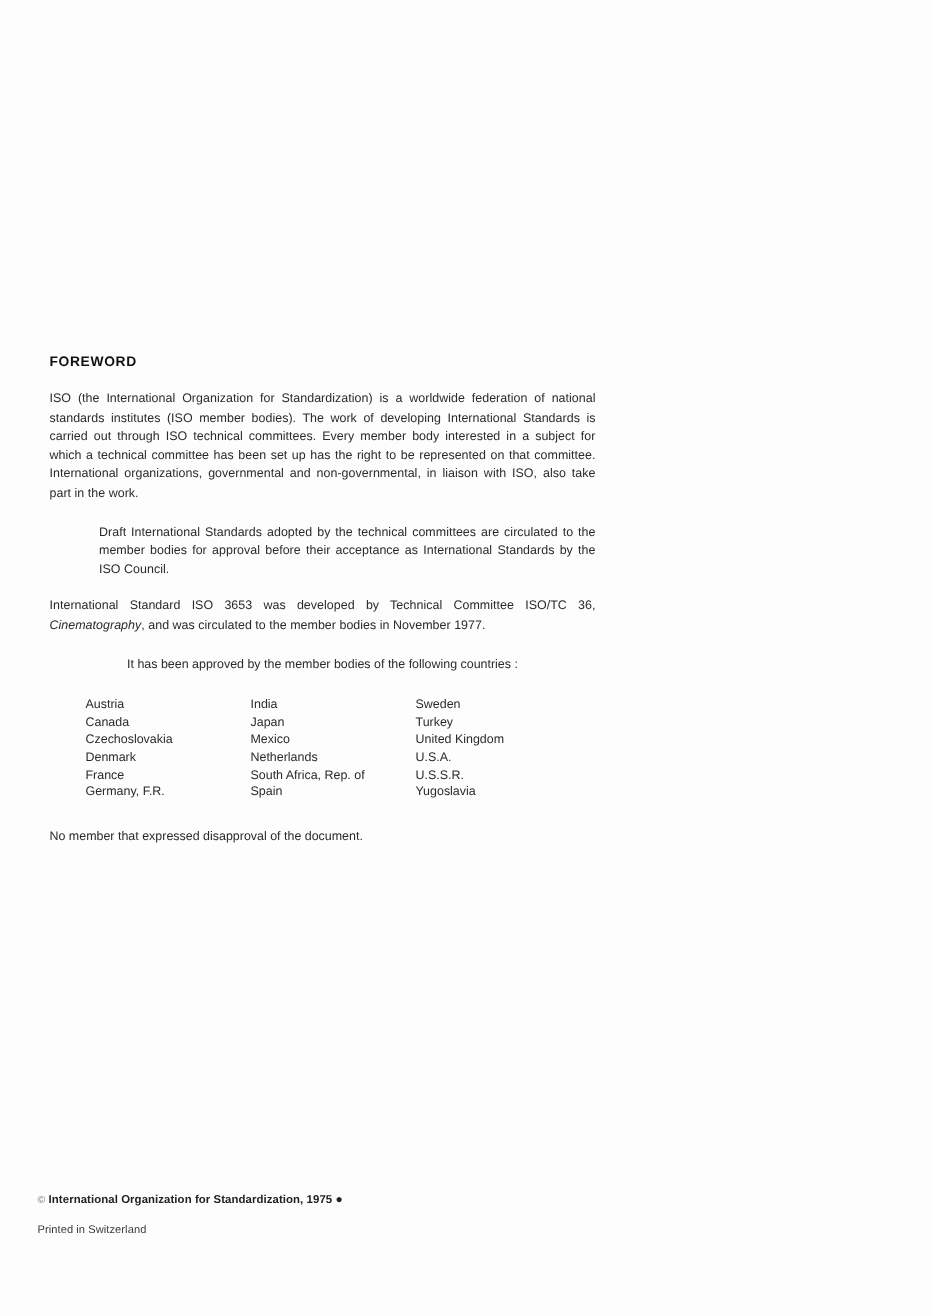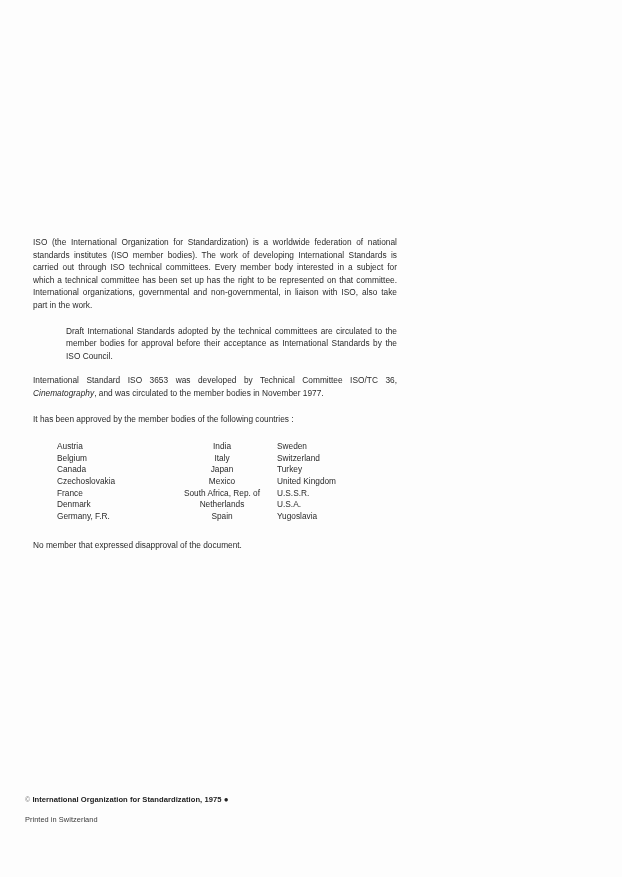--- a/index.html
+++ b/index.html
@@ -49,36 +49,37 @@
     margin-left: 33px;
   }
   .para em {
     font-style: italic;
   }
   .para-approved {
     font-size: 8.3px;
     line-height: 12.6px;
     color: #2a2a2a;
     margin: 0 0 11px 0;
+    text-align: center;
   }
   .country-table {
     margin: 16px 0 0 24px;
     border-collapse: collapse;
     width: 305px;
   }
   .country-table td {
     font-size: 8.3px;
     line-height: 11.6px;
     color: #2a2a2a;
     padding: 0;
     vertical-align: top;
     white-space: nowrap;
   }
   .col-1 { width: 110px; }
-  .col-2 { width: 110px; text-align: center; }
+  .col-2 { width: 110px; }
   .col-3 { width: 85px; }
   .para-final {
     font-size: 8.3px;
     line-height: 12.6px;
     color: #2a2a2a;
     margin: 17px 0 0 0;
   }
   .footer-copyright {
     position: absolute;
     left: 25px;
@@ -107,60 +108,56 @@
     letter-spacing: 0.05px;
   }
 </style>
 </head>
 <body>
 
 <div class="page">
 
   <div class="content">
 
+    <h1 class="foreword-title">FOREWORD</h1>
 
     <p class="para">ISO (the International Organization for Standardization) is a worldwide federation of national standards institutes (ISO member bodies). The work of developing International Standards is carried out through ISO technical committees. Every member body interested in a subject for which a technical committee has been set up has the right to be represented on that committee. International organizations, governmental and non-governmental, in liaison with ISO, also take part in the work.</p>
 
     <p class="para tight">Draft International Standards adopted by the technical committees are circulated to the member bodies for approval before their acceptance as International Standards by the ISO Council.</p>
 
     <p class="para"><span>International Standard ISO 3653 was developed by Technical Committee ISO/TC 36, </span><em>Cinematography</em><span>, and was circulated to the member bodies in November 1977.</span></p>
 
     <p class="para-approved">It has been approved by the member bodies of the following countries :</p>
 
     <table class="country-table">
       <tbody>
         <tr>
           <td class="col-1">Austria</td>
           <td class="col-2">India</td>
           <td class="col-3">Sweden</td>
         </tr>
         <tr>
-          <td class="col-1">Belgium</td>
-          <td class="col-2">Italy</td>
-          <td class="col-3">Switzerland</td>
-        </tr>
-        <tr>
           <td class="col-1">Canada</td>
           <td class="col-2">Japan</td>
           <td class="col-3">Turkey</td>
         </tr>
         <tr>
           <td class="col-1">Czechoslovakia</td>
           <td class="col-2">Mexico</td>
           <td class="col-3">United Kingdom</td>
         </tr>
         <tr>
+          <td class="col-1">Denmark</td>
+          <td class="col-2">Netherlands</td>
+          <td class="col-3">U.S.A.</td>
+        </tr>
+        <tr>
           <td class="col-1">France</td>
           <td class="col-2">South Africa, Rep. of</td>
           <td class="col-3">U.S.S.R.</td>
-        </tr>
-        <tr>
-          <td class="col-1">Denmark</td>
-          <td class="col-2">Netherlands</td>
-          <td class="col-3">U.S.A.</td>
         </tr>
         <tr>
           <td class="col-1">Germany, F.R.</td>
           <td class="col-2">Spain</td>
           <td class="col-3">Yugoslavia</td>
         </tr>
       </tbody>
     </table>
 
     <p class="para-final">No member that expressed disapproval of the document.</p>

